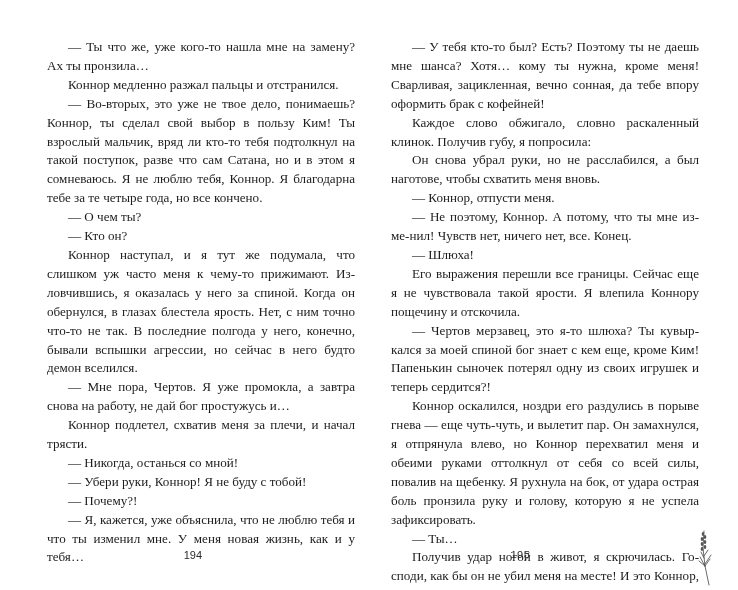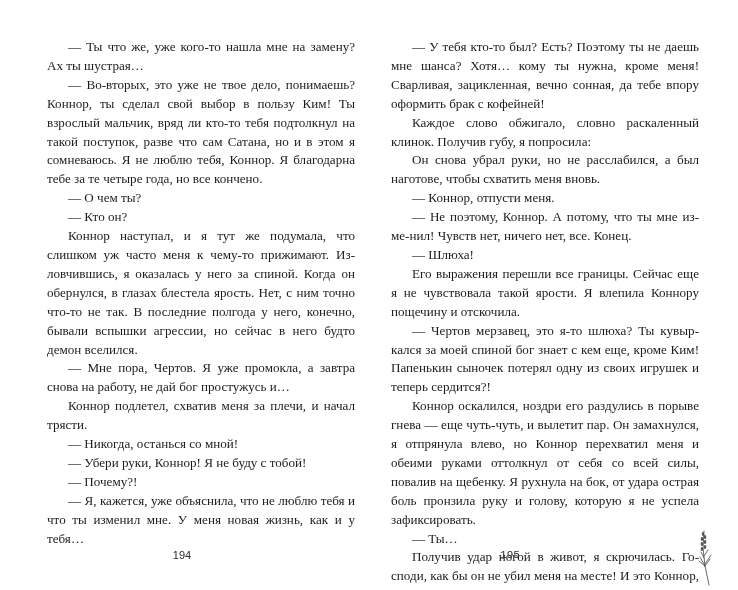--- a/index.html
+++ b/index.html
@@ -18,40 +18,41 @@
   .para {
     margin: 0;
     text-indent: 21px;
     text-align: justify;
     hyphens: manual;
   }
   .page-number {
     position: absolute;
     top: 549px;
     width: 40px;
-    text-align: center;
+    text-align: right;
     font-family: "Liberation Sans", "DejaVu Sans", sans-serif;
     font-size: 11px;
     color: #2a2a2a;
   }
   .page-number.left { left: 162px; }
   .page-number.right { left: 490px; font-family: Liberation Mono, monospace; }
   .sprig {
     position: absolute;
     left: 693px;
     top: 528px;
     width: 26px;
     height: 58px;
   }
 </style>
 </head>
 <body>
 
 <div class="page left">
-  <p class="para">— Ты что же, уже кого-то нашла мне на замену? Ах ты шустрая…</p>
+  <p class="para">— Ты что же, уже кого-то нашла мне на замену? Ах ты пронзила…</p>
+  <p class="para">Коннор медленно разжал пальцы и отстранился.</p>
   <p class="para">— Во-вторых, это уже не твое дело, понимаешь? Коннор, ты сделал свой выбор в пользу Ким! Ты взрослый мальчик, вряд ли кто-то тебя подтолк­нул на такой поступок, разве что сам Сатана, но и в этом я сомневаюсь. Я не люблю тебя, Коннор. Я благодарна тебе за те четыре года, но все кончено.</p>
   <p class="para">— О чем ты?</p>
   <p class="para">— Кто он?</p>
   <p class="para">Коннор наступал, и я тут же подумала, что слишком уж часто меня к чему-то прижимают. Из­ловчившись, я оказалась у него за спиной. Когда он обернулся, в глазах блестела ярость. Нет, с ним точ­но что-то не так. В последние полгода у него, ко­нечно, бывали вспышки агрессии, но сейчас в него будто демон вселился.</p>
   <p class="para">— Мне пора, Чертов. Я уже промокла, а завтра снова на работу, не дай бог простужусь и…</p>
   <p class="para">Коннор подлетел, схватив меня за плечи, и на­чал трясти.</p>
   <p class="para">— Никогда, останься со мной!</p>
   <p class="para">— Убери руки, Коннор! Я не буду с тобой!</p>
   <p class="para">— Почему?!</p>
   <p class="para">— Я, кажется, уже объяснила, что не люблю тебя и что ты изменил мне. У меня новая жизнь, как и у тебя…</p>

